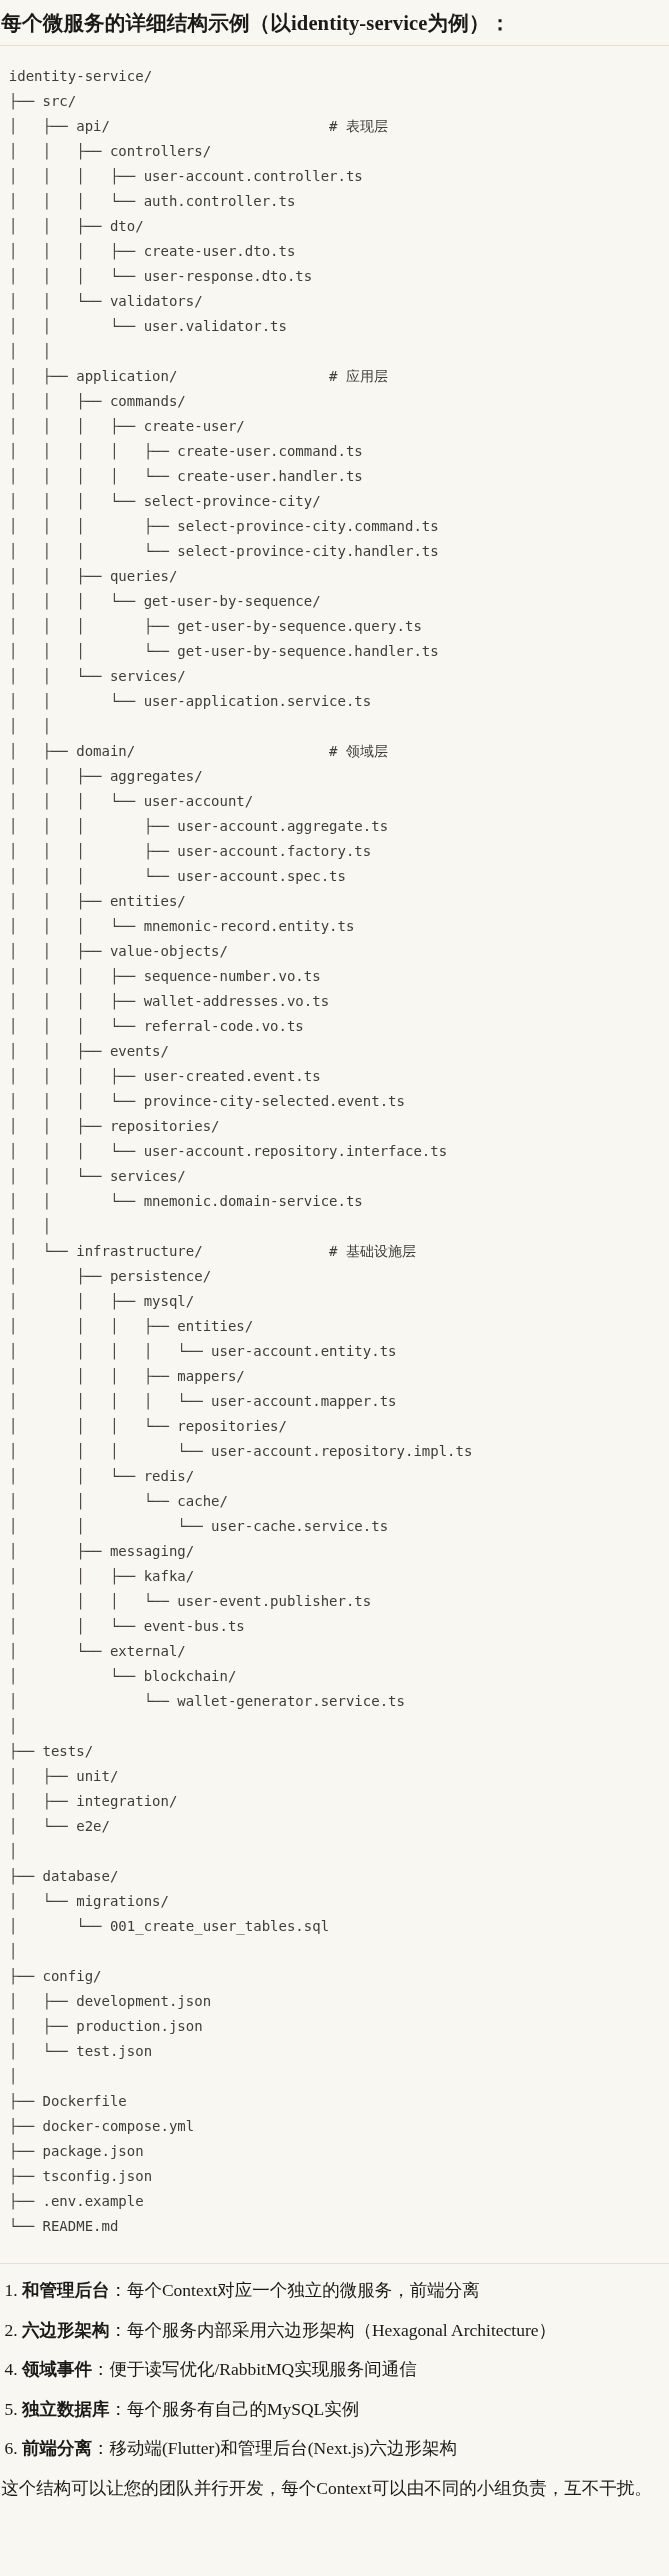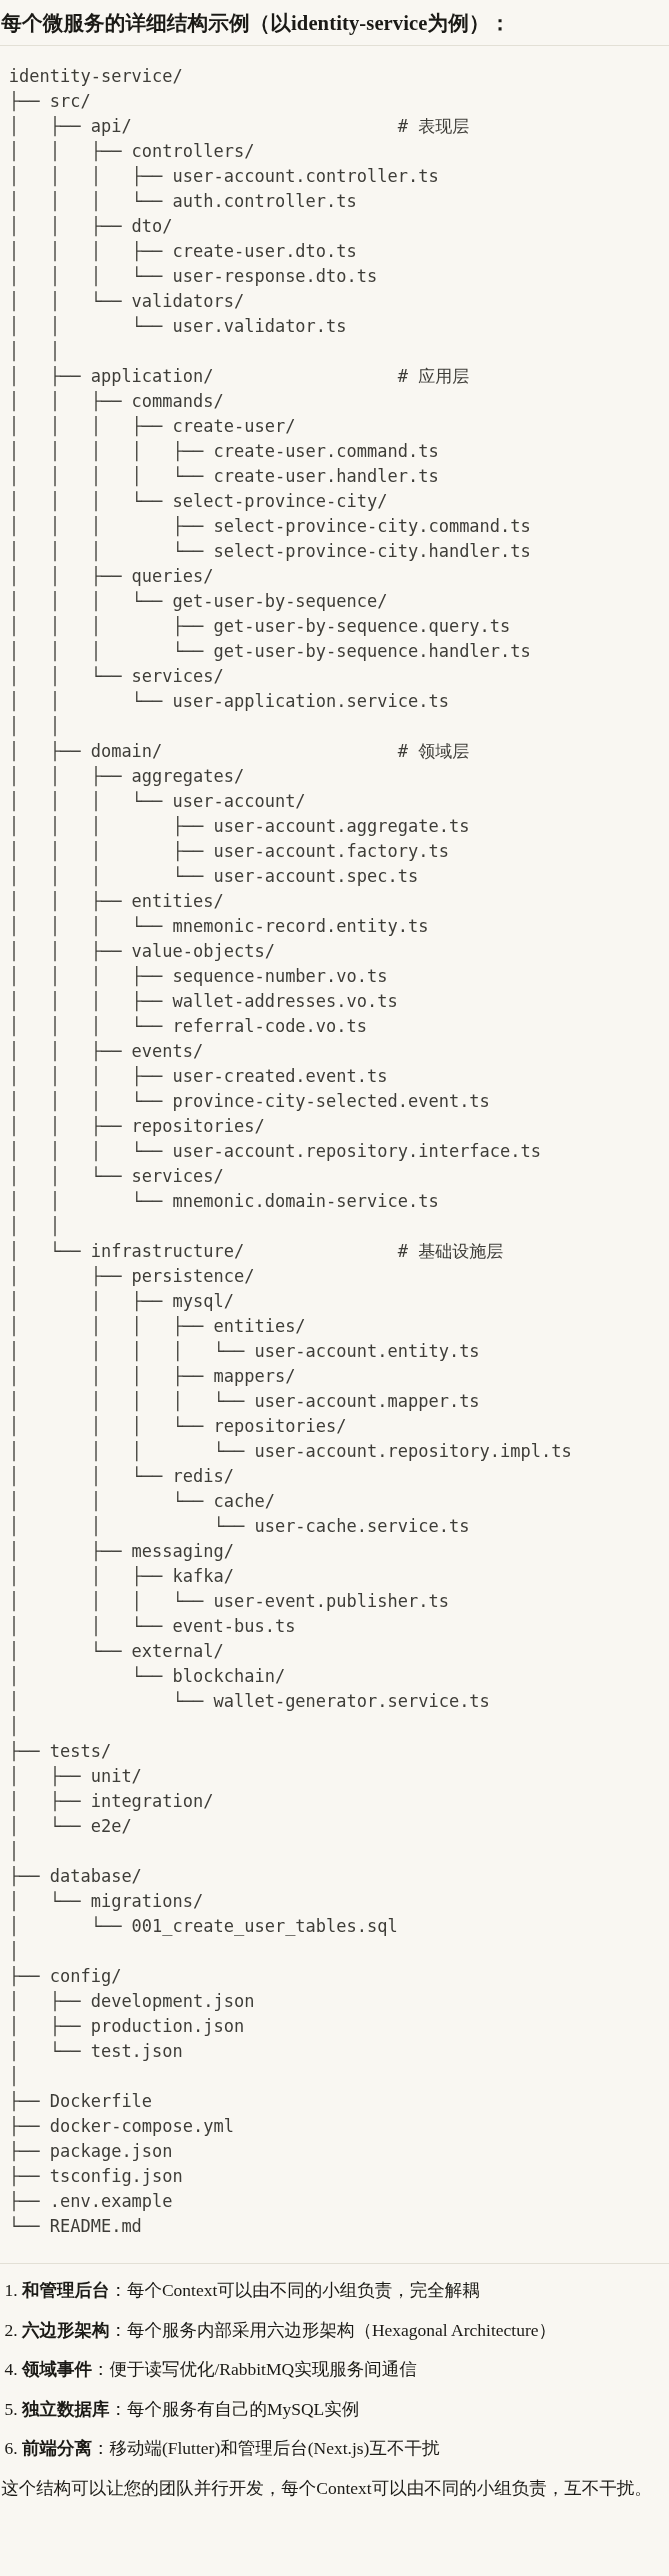--- a/index.html
+++ b/index.html
@@ -25,21 +25,21 @@
   }
   .divider {
     border: none;
     border-top: 1.3px solid #e3e0d6;
     margin: 0;
   }
   .tree-block {
     margin: 0;
     padding: 18px 0 24px 8.8px;
     font-family: "DejaVu Sans Mono", "Liberation Mono", monospace;
-    font-size: 17px;
+    font-size: 14px;
     line-height: 25px;
     color: #3e3d38;
     white-space: pre;
   }
   .notes-title {
     margin: 15px 0 0 1.3px;
     font-size: 20.6px;
     line-height: 26px;
     font-weight: 700;
   }
@@ -165,32 +165,32 @@
 ├── package.json
 ├── tsconfig.json
 ├── .env.example
 └── README.md</pre>
 
   <hr class="divider">
 
 
   <ol class="notes-list">
     <li class="note-item">
-      <span class="note-num">1.</span><span class="note-term">和管理后台</span><span class="note-sep">：</span><span class="note-desc">每个Context可以由不同的小组负责，完全解耦</span>
+      <span class="note-num">1.</span><span class="note-term">和管理后台</span><span class="note-sep">：</span><span class="note-desc">每个Context对应一个独立的微服务，前端分离</span>
     </li>
     <li class="note-item">
       <span class="note-num">2.</span><span class="note-term">六边形架构</span><span class="note-sep">：</span><span class="note-desc">每个服务内部采用六边形架构（Hexagonal Architecture）</span>
     </li>
     <li class="note-item">
       <span class="note-num">4.</span><span class="note-term">领域事件</span><span class="note-sep">：</span><span class="note-desc">便于读写优化/RabbitMQ实现服务间通信</span>
     </li>
     <li class="note-item">
       <span class="note-num">5.</span><span class="note-term">独立数据库</span><span class="note-sep">：</span><span class="note-desc">每个服务有自己的MySQL实例</span>
     </li>
     <li class="note-item">
-      <span class="note-num">6.</span><span class="note-term">前端分离</span><span class="note-sep">：</span><span class="note-desc">移动端(Flutter)和管理后台(Next.js)互不干扰</span>
+      <span class="note-num">6.</span><span class="note-term">前端分离</span><span class="note-sep">：</span><span class="note-desc">移动端(Flutter)和管理后台(Next.js)六边形架构</span>
     </li>
   </ol>
 
   <p class="closing-paragraph">这个结构可以让您的团队并行开发，每个Context可以由不同的小组负责，互不干扰。</p>
 
 </div>
 
 
 </body></html>

